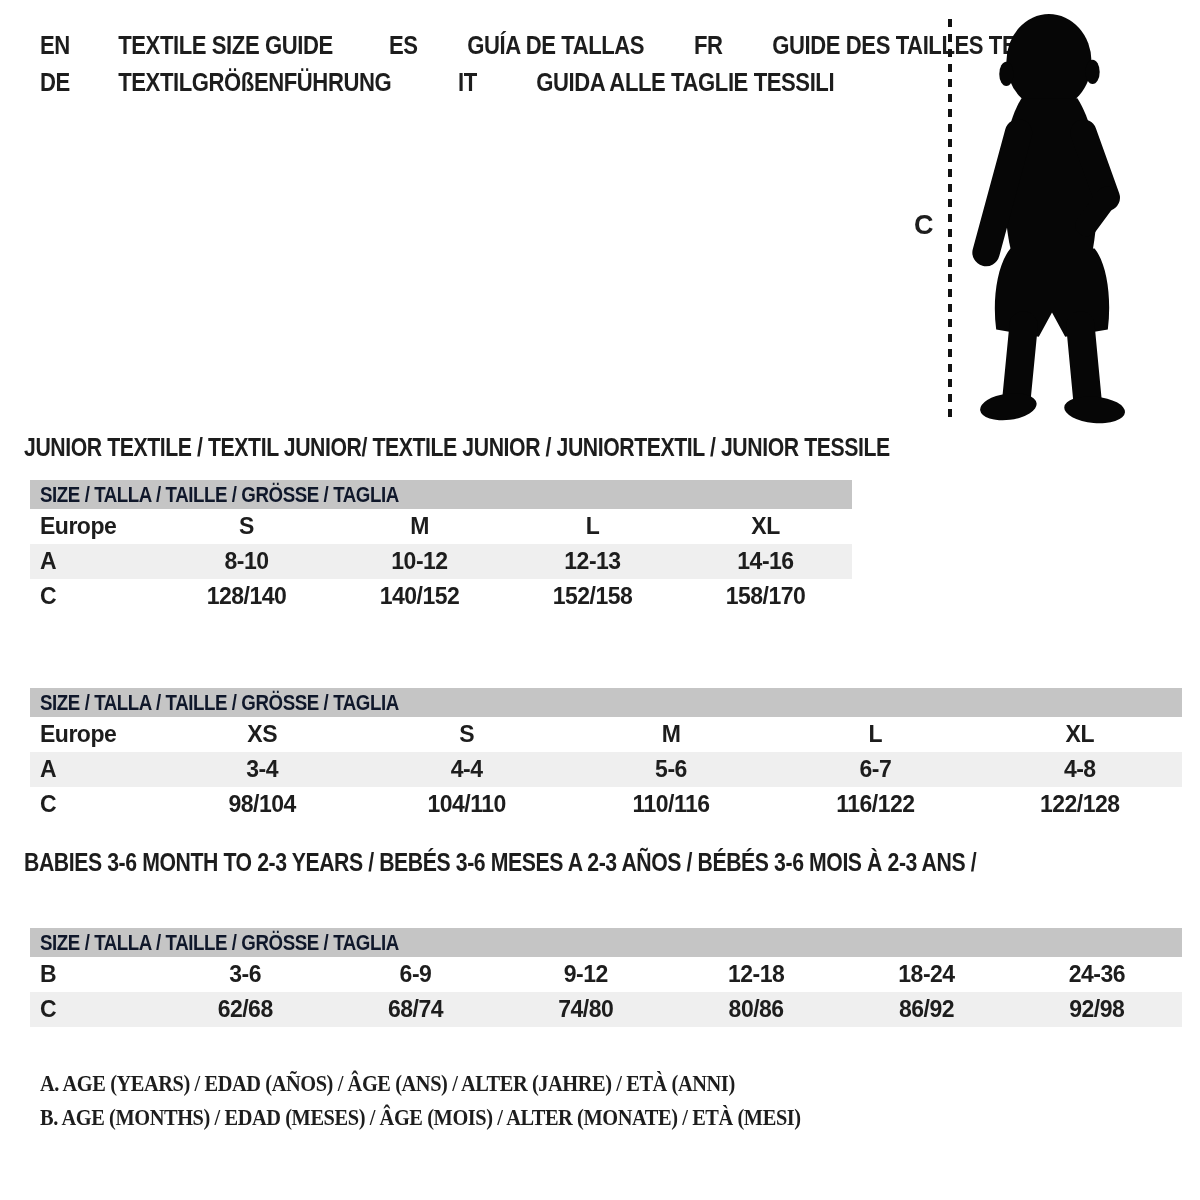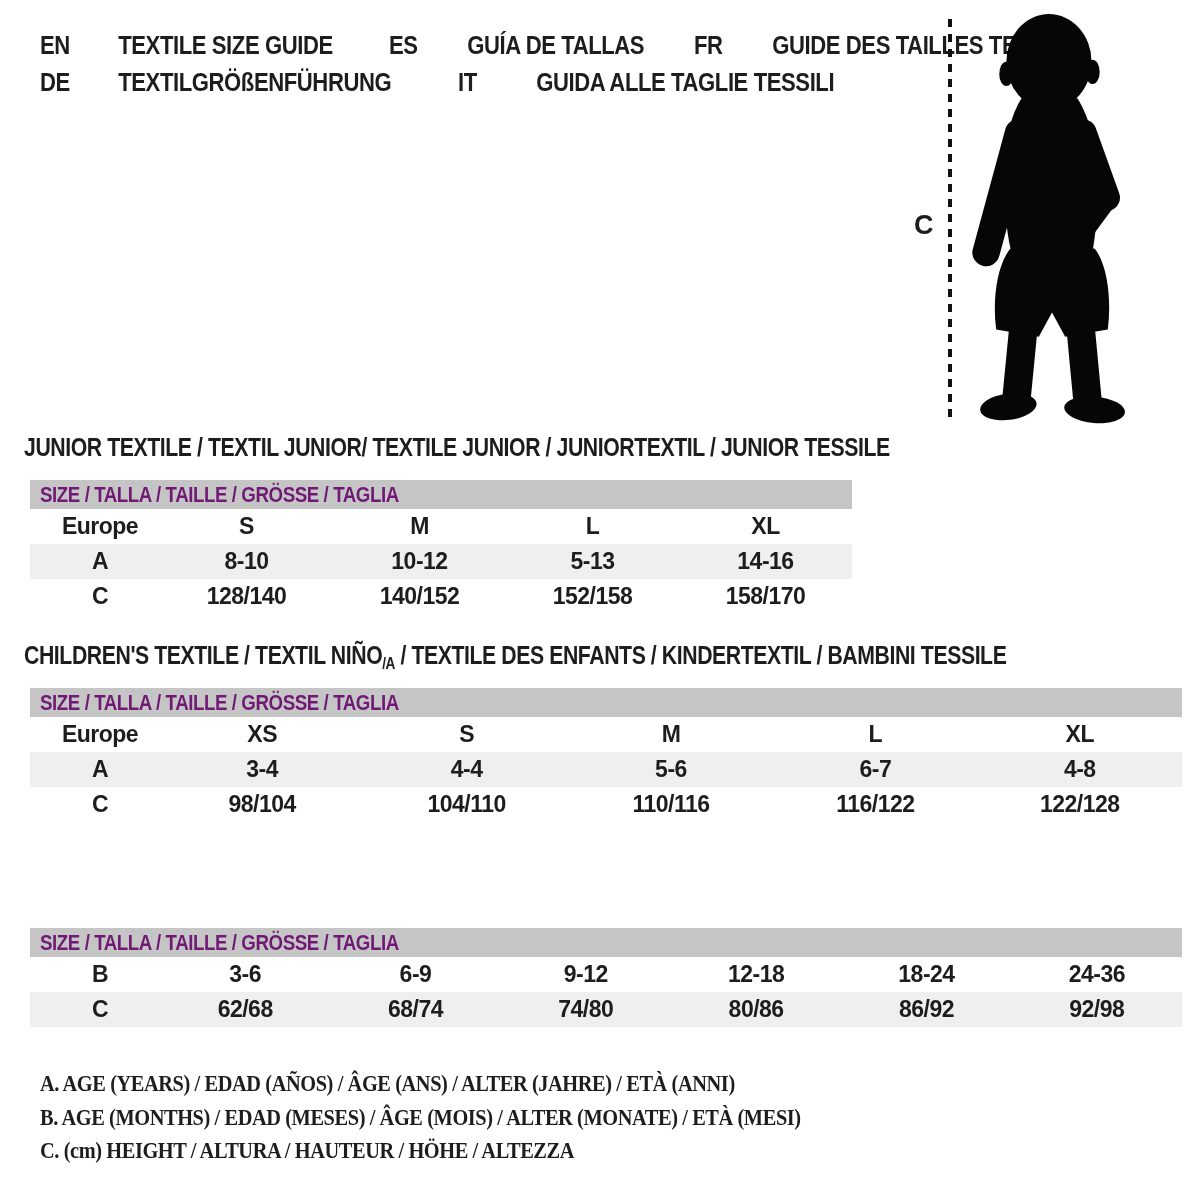--- a/index.html
+++ b/index.html
@@ -24,27 +24,27 @@
     background:repeating-linear-gradient(to bottom,#111 0 8px,transparent 8px 15px); }
   .silhouette { position:absolute; left:64px; top:4px; }
 
   
   .sec-title { position:absolute; left:24px; font-size:25px; font-weight:700; white-space:nowrap; }
   .sec-title .sub { font-size:16px; vertical-align:-5px; }
   .two-line { line-height:33px; }
 
   
   .size-bar { position:absolute; left:30px; height:29px; background:#c5c5c5;
-    font-size:22px; font-weight:700; color:#701a75; line-height:29px; padding-left:10px; }
+    font-size:22px; font-weight:700; color:#0f172a; line-height:29px; padding-left:10px; }
 
   
   table.tbl { position:absolute; left:30px; border-collapse:collapse; table-layout:fixed; }
   .tbl td { height:35px; font-size:23px; font-weight:700; text-align:center;
             letter-spacing:-0.5px; vertical-align:middle; }
-  .tbl td.lbl { text-align:center; padding-left:10px; }
+  .tbl td.lbl { text-align:left; padding-left:10px; }
   .r-gray td { background:#efefef; }
   .r-white td { background:#ffffff; }
 
   
   .legend { position:absolute; left:40px; top:1070px; }
   .legend-line { height:33.5px; font-size:24px; font-weight:700;font-family:Liberation Serif, serif; }
 </style>
 </head>
 <body>
 
@@ -108,36 +108,33 @@
       <td class="lbl">Europe</td>
       <td>S</td>
       <td>M</td>
       <td>L</td>
       <td>XL</td>
     </tr>
     <tr class="r-gray">
       <td class="lbl">A</td>
       <td>8-10</td>
       <td>10-12</td>
-      <td>5-13</td>
+      <td>12-13</td>
       <td>14-16</td>
     </tr>
     <tr class="r-white">
       <td class="lbl">C</td>
       <td>128/140</td>
       <td>140/152</td>
       <td>152/158</td>
       <td>158/170</td>
     </tr>
   </tbody>
     </table>
 
-  <div class="sec-title" style="top:641px;">
-    <span class="cond"><span>CHILDREN'S TEXTILE / TEXTIL NIÑO</span><span class="sub">/A</span><span> / TEXTILE DES ENFANTS / KINDERTEXTIL / BAMBINI TESSILE</span></span>
-  </div>
   <div class="size-bar" style="top:688px; width:1152px;">
     <span class="cond">SIZE / TALLA / TAILLE / GRÖSSE / TAGLIA</span>
   </div>
   <table class="tbl" style="top:717px; width:1152px;">
     <colgroup>
         <col style="width:130px">
         <col>
         <col>
         <col>
         <col>
@@ -165,20 +162,21 @@
       <td>98/104</td>
       <td>104/110</td>
       <td>110/116</td>
       <td>116/122</td>
       <td>122/128</td>
     </tr>
   </tbody>
     </table>
 
   <div class="sec-title two-line" style="top:846px;">
+    <div><span class="cond">BABIES 3-6 MONTH TO 2-3 YEARS / BEBÉS 3-6 MESES A 2-3 AÑOS / BÉBÉS 3-6 MOIS À 2-3 ANS /</span></div>
   </div>
   <div class="size-bar" style="top:928px; width:1152px;">
     <span class="cond">SIZE / TALLA / TAILLE / GRÖSSE / TAGLIA</span>
   </div>
   <table class="tbl" style="top:957px; width:1152px;">
     <colgroup>
         <col style="width:130px">
         <col>
         <col>
         <col>
@@ -204,16 +202,15 @@
       <td>80/86</td>
       <td>86/92</td>
       <td>92/98</td>
     </tr>
   </tbody>
     </table>
 
   <div class="legend">
     <div class="legend-line"><span class="cond">A. AGE (YEARS) / EDAD (AÑOS) / ÂGE (ANS) / ALTER (JAHRE) / ETÀ (ANNI)</span></div>
     <div class="legend-line"><span class="cond">B. AGE (MONTHS) / EDAD (MESES) / ÂGE (MOIS) / ALTER (MONATE) / ETÀ (MESI)</span></div>
-    <div class="legend-line"><span class="cond">C. (cm) HEIGHT / ALTURA / HAUTEUR / HÖHE / ALTEZZA</span></div>
   </div>
 
 </div>
 
 </body></html>

